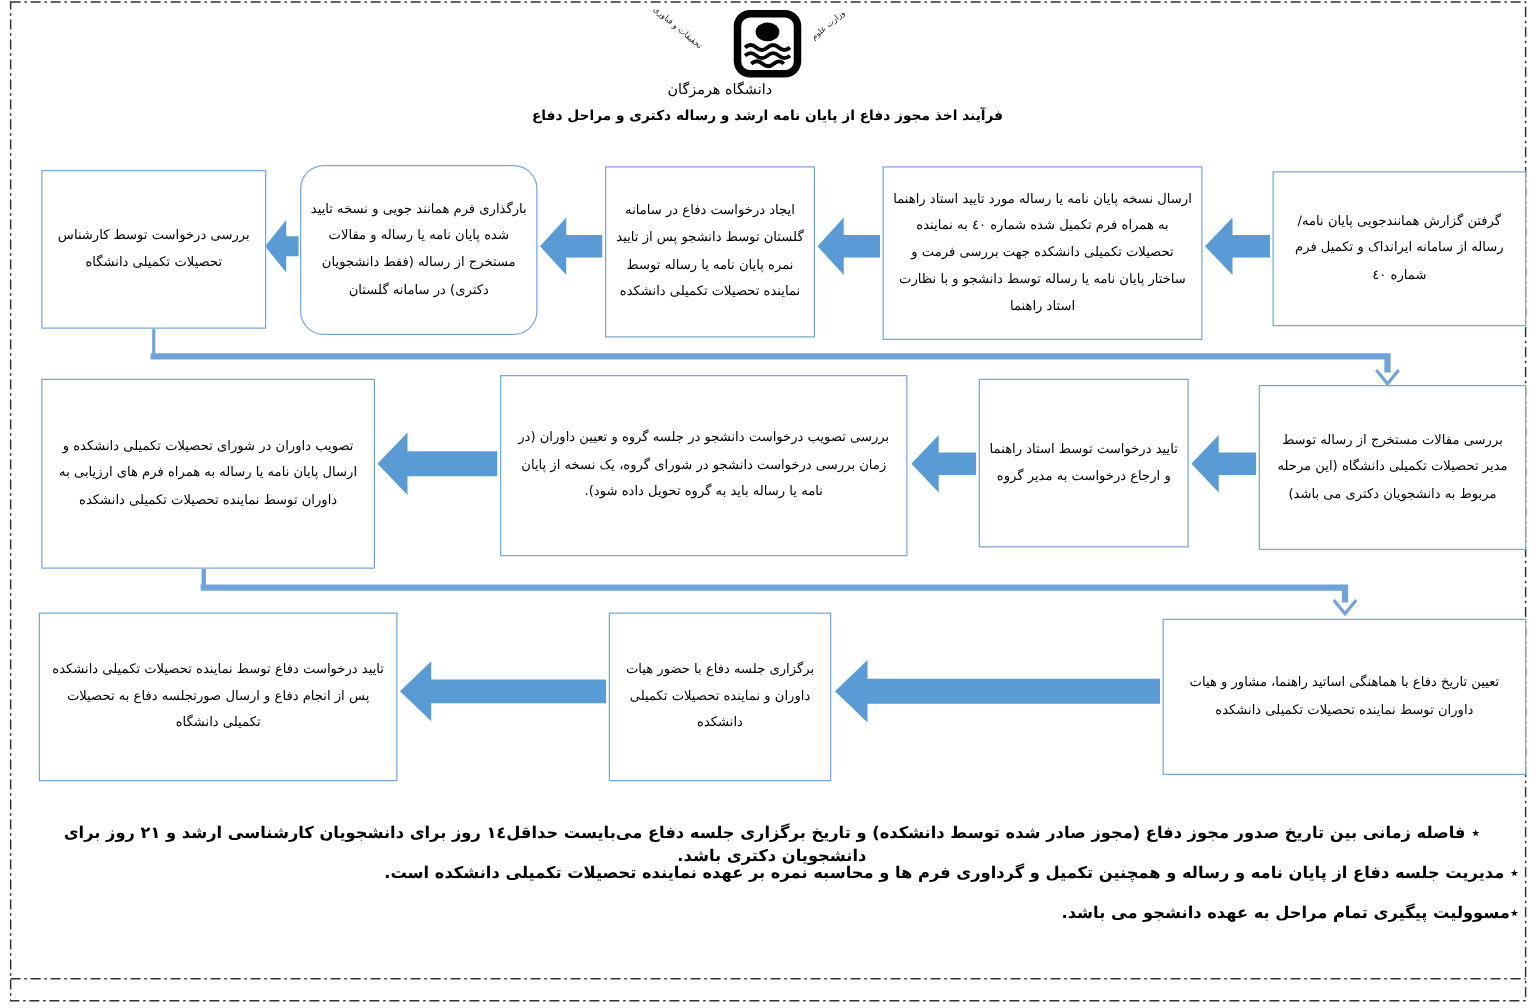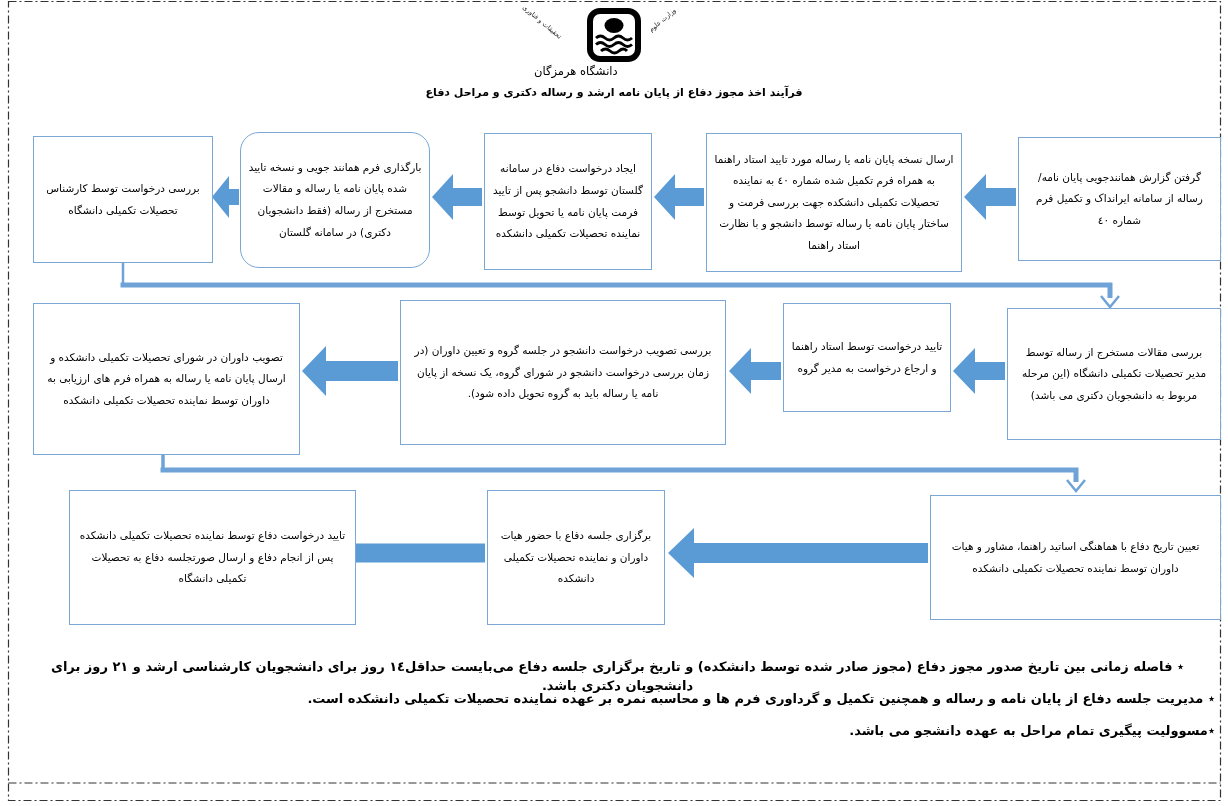--- a/index.html
+++ b/index.html
@@ -70,51 +70,51 @@
   <div class="title">فرآیند اخذ مجوز دفاع از پایان نامه ارشد و رساله دکتری و مراحل دفاع</div>
 
   <div class="fbox" style="left:1018px;top:137px;width:203px;height:124px;">گرفتن گزارش همانندجویی  پایان نامه/ رساله از سامانه ایرانداک و تکمیل فرم شماره ٤٠</div>
   <svg class="barrow" style="left:964px;top:174px;" width="52" height="46">
     <polygon points="0,23 22,0 22,14 52,14 52,32 22,32 22,46" fill="#5b9bd5"></polygon>
   </svg>
   <div class="fbox" style="left:706px;top:133px;width:256px;height:139px;">ارسال نسخه پایان نامه یا رساله مورد تایید استاد راهنما به همراه فرم تکمیل شده شماره ٤٠ به نماینده تحصیلات تکمیلی دانشکده جهت بررسی فرمت و ساختار پایان نامه یا رساله توسط دانشجو و با نظارت استاد راهنما</div>
   <svg class="barrow" style="left:654px;top:174px;" width="50" height="46">
     <polygon points="0,23 21,0 21,14 50,14 50,32 21,32 21,46" fill="#5b9bd5"></polygon>
   </svg>
-  <div class="fbox" style="left:484px;top:133px;width:168px;height:137px;">ایجاد درخواست دفاع در سامانه گلستان توسط دانشجو پس از تایید فرمت پایان نامه یا تحویل توسط نماینده تحصیلات تکمیلی دانشکده</div>
+  <div class="fbox" style="left:484px;top:133px;width:168px;height:137px;">ایجاد درخواست دفاع در سامانه گلستان توسط دانشجو پس از تایید نمره پایان نامه یا رساله توسط نماینده تحصیلات تکمیلی دانشکده</div>
   <svg class="barrow" style="left:432px;top:174px;" width="50" height="46">
     <polygon points="0,23 21,0 21,14 50,14 50,32 21,32 21,46" fill="#5b9bd5"></polygon>
   </svg>
   <div class="fbox" style="left:240px;top:132px;width:190px;height:136px;border-radius:19px;">بارگذاری فرم همانند جویی و نسخه تایید شده پایان نامه یا رساله و مقالات مستخرج از رساله (فقط دانشجویان دکتری) در سامانه گلستان</div>
   <svg class="barrow" style="left:212px;top:176px;" width="27" height="42">
     <polygon points="0,21 17,0 17,13 27,13 27,29 17,29 17,42" fill="#5b9bd5"></polygon>
   </svg>
   <div class="fbox" style="left:1007px;top:308px;width:214px;height:132px;">بررسی مقالات مستخرج از رساله توسط مدیر تحصیلات تکمیلی دانشگاه (این مرحله مربوط به دانشجویان دکتری می باشد)</div>
 
   <div class="fbox" style="left:33px;top:136px;width:180px;height:127px;">بررسی درخواست توسط کارشناس تحصیلات تکمیلی دانشگاه</div>
   <svg class="barrow" style="left:953px;top:348px;" width="52" height="46">
     <polygon points="0,23 22,0 22,14 52,14 52,32 22,32 22,46" fill="#5b9bd5"></polygon>
   </svg>
-  <div class="fbox" style="left:783px;top:303px;width:168px;height:109px;">تایید درخواست توسط استاد راهنما و ارجاع درخواست به مدیر گروه</div>
+  <div class="fbox" style="left:783px;top:303px;width:168px;height:135px;">تایید درخواست توسط استاد راهنما و ارجاع درخواست به مدیر گروه</div>
   <svg class="barrow" style="left:729px;top:348px;" width="52" height="46">
     <polygon points="0,23 22,0 22,14 52,14 52,32 22,32 22,46" fill="#5b9bd5"></polygon>
   </svg>
   <div class="fbox" style="left:400px;top:300px;width:326px;height:145px;">بررسی تصویب درخواست دانشجو در جلسه گروه و تعیین داوران (در زمان بررسی درخواست دانشجو در شورای گروه، یک نسخه از پایان نامه یا رساله باید به گروه تحویل داده شود).</div>
   <svg class="barrow" style="left:302px;top:346px;" width="96" height="50">
     <polygon points="0,25 24,0 24,15 96,15 96,35 24,35 24,50" fill="#5b9bd5"></polygon>
   </svg>
   <div class="fbox" style="left:33px;top:303px;width:267px;height:152px;">تصویب داوران در شورای تحصیلات تکمیلی دانشکده و ارسال پایان نامه یا رساله به همراه فرم های ارزیابی به داوران توسط نماینده تحصیلات تکمیلی دانشکده</div>
 
   <div class="fbox" style="left:930px;top:495px;width:291px;height:125px;">تعیین تاریخ دفاع با هماهنگی اساتید راهنما، مشاور و هیات داوران توسط نماینده تحصیلات تکمیلی دانشکده</div>
   <svg class="barrow" style="left:668px;top:528px;" width="260" height="50">
     <polygon points="0,25 26,0 26,15 260,15 260,35 26,35 26,50" fill="#5b9bd5"></polygon>
   </svg>
   <div class="fbox" style="left:487px;top:490px;width:178px;height:135px;">برگزاری جلسه دفاع با حضور هیات داوران و نماینده تحصیلات تکمیلی دانشکده</div>
   <svg class="barrow" style="left:320px;top:529px;" width="165" height="48">
     <polygon points="0,24 25,0 25,14.5 165,14.5 165,33.5 25,33.5 25,48" fill="#5b9bd5"></polygon>
   </svg>
-  <div class="fbox" style="left:31px;top:490px;width:287px;height:135px;margin-left:38px;">تایید درخواست دفاع توسط نماینده تحصیلات تکمیلی دانشکده پس از انجام دفاع و ارسال صورتجلسه دفاع به تحصیلات تکمیلی دانشگاه</div>
+  <div class="fbox" style="left:31px;top:490px;width:287px;height:135px;">تایید درخواست دفاع توسط نماینده تحصیلات تکمیلی دانشکده پس از انجام دفاع و ارسال صورتجلسه دفاع به تحصیلات تکمیلی دانشگاه</div>
 
   <div class="note n1">٭ فاصله زمانی بین تاریخ صدور مجوز دفاع (مجوز صادر شده توسط دانشکده) و تاریخ برگزاری جلسه دفاع می‌بایست حداقل۱٤ روز برای دانشجویان کارشناسی ارشد و ۲۱ روز برای دانشجویان دکتری باشد.</div>
   <div class="note n3">٭مسوولیت پیگیری تمام مراحل به عهده دانشجو می باشد.</div>
   <div class="note n2">٭ مدیریت جلسه دفاع از پایان نامه و رساله و همچنین تکمیل و گرداوری فرم ها و محاسبه نمره بر عهده نماینده تحصیلات تکمیلی دانشکده است.</div>
 
 </div>
 
 </body></html>

